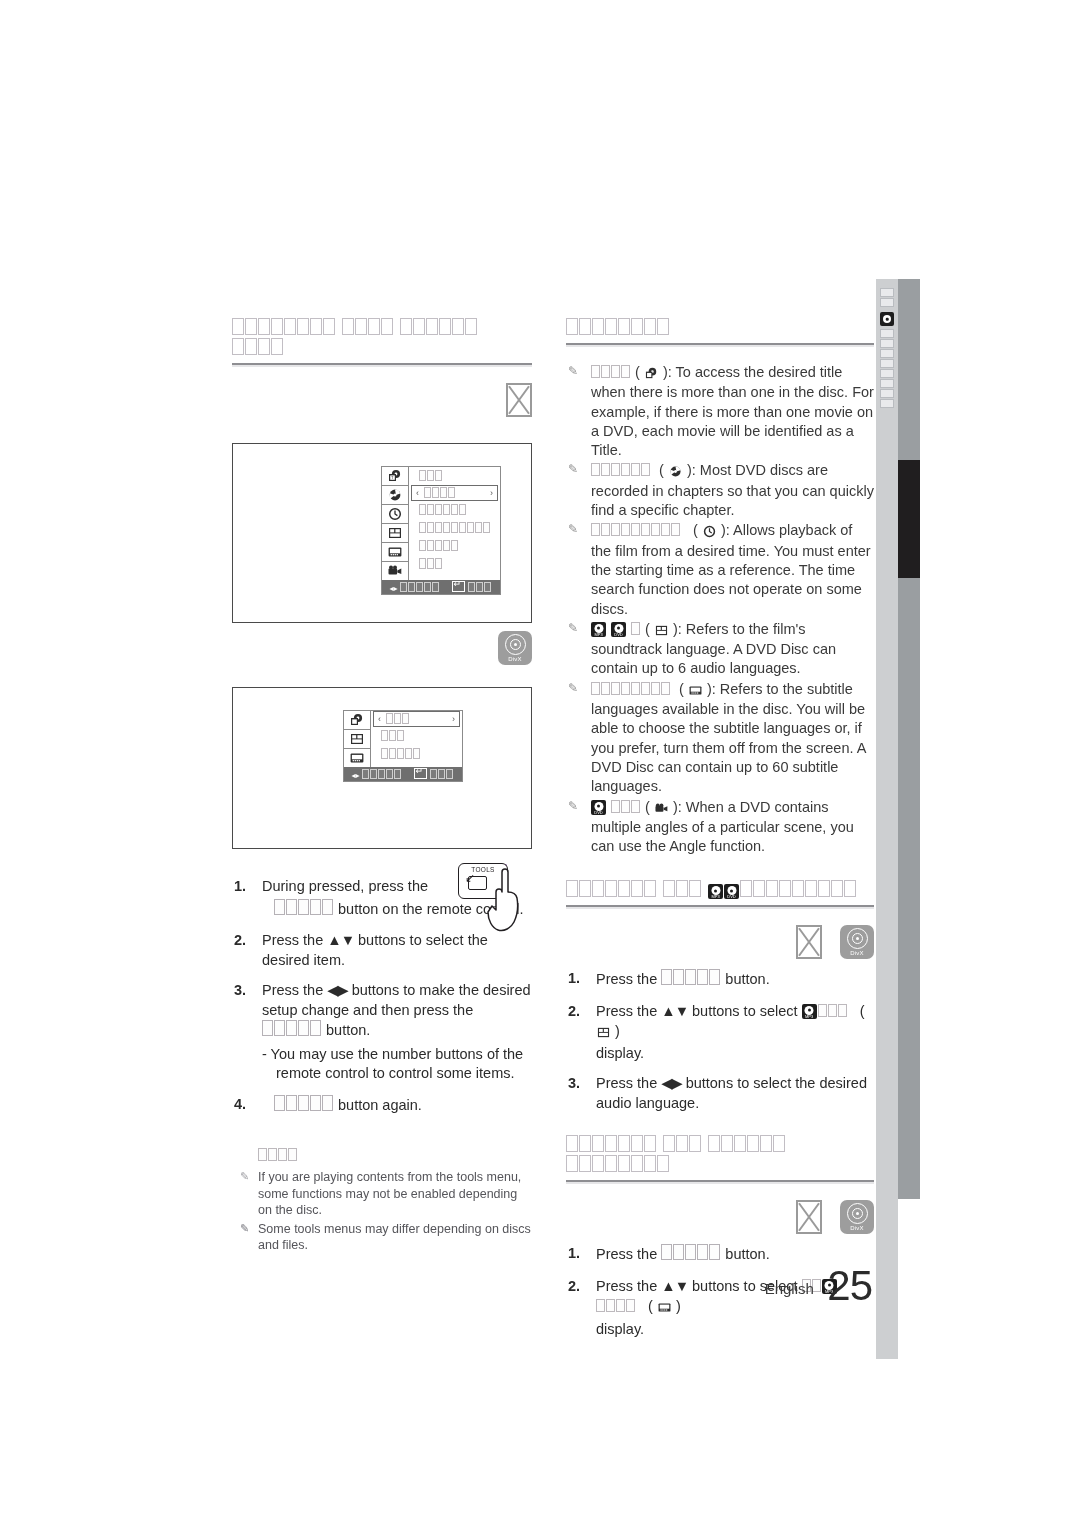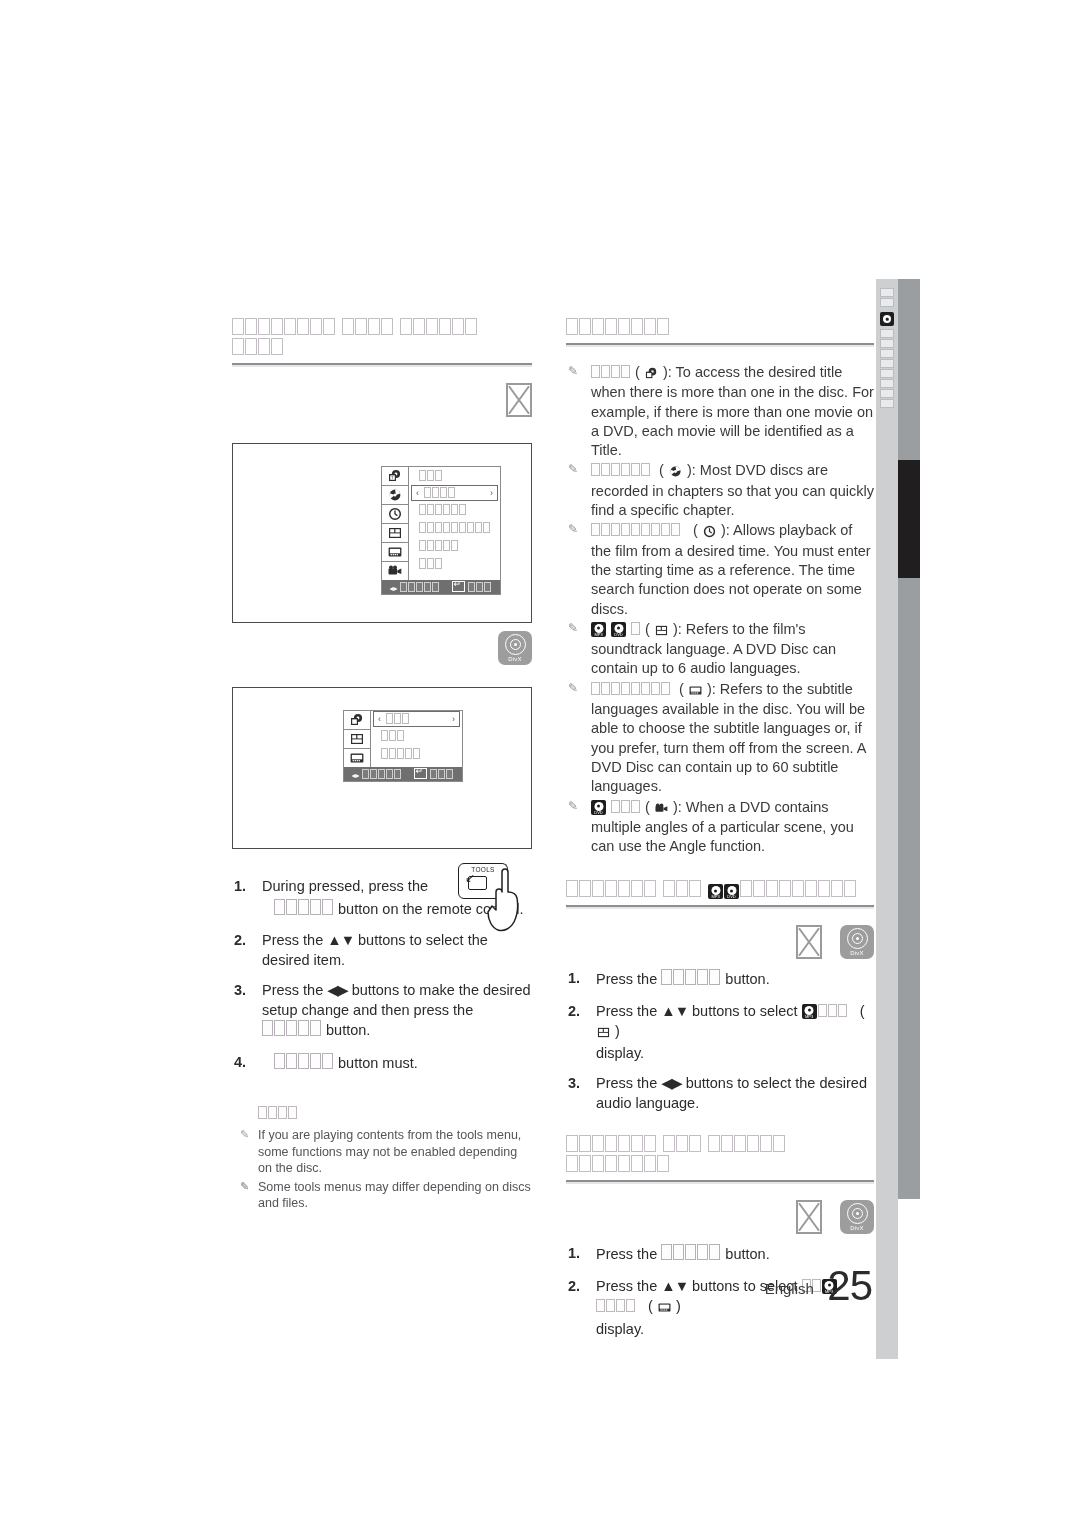--- a/index.html
+++ b/index.html
@@ -429,27 +429,28 @@
         <span>buttons to select the desired item.</span>
       </li>
 
       <li>
         <span class="num">3.</span>
         <span>Press the</span>
         <span class="arrowsLR">◀▶</span>
         <span>buttons to make the desired setup change and then press the</span>
         <span class="boxes lg"><i></i><i></i><i></i><i></i><i></i></span>
         <span>button.</span>
+        <span class="subnote">- You may use the number buttons of the remote control to control some items.</span>
       </li>
 
       <li>
         <span class="num">4.</span>
         <span class="sub">
           <span class="boxes lg"><i></i><i></i><i></i><i></i><i></i></span>
-          <span>button must.</span>
+          <span>button again.</span>
         </span>
       </li>
     </ol>
 
     <div class="notes">
       <div class="nhead">
         <span class="boxes"><i></i><i></i><i></i><i></i></span>
       </div>
       <ul class="bullets">
         <li>

